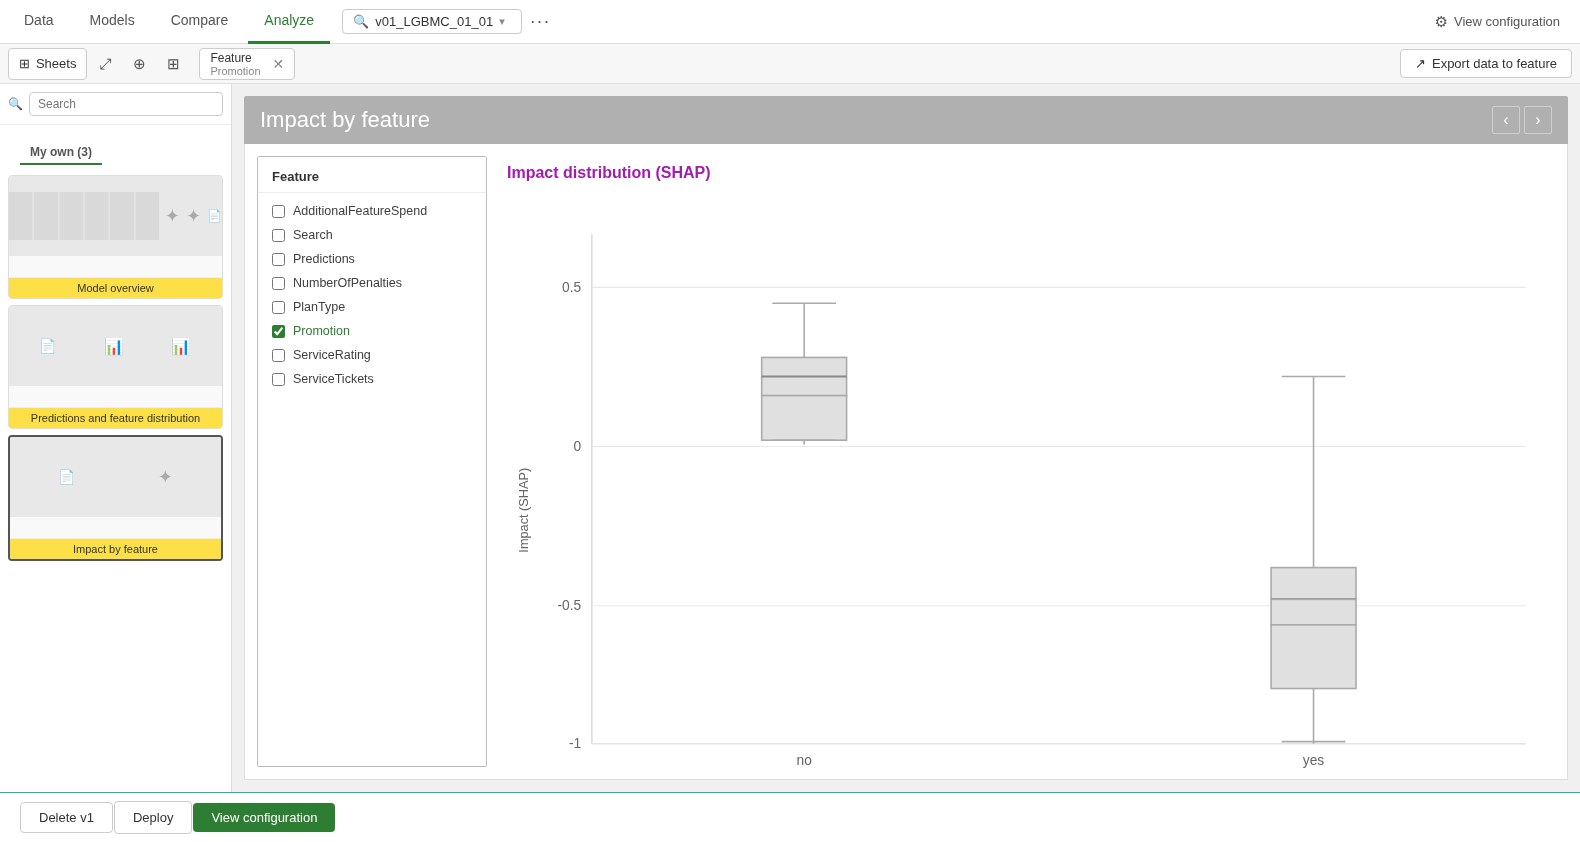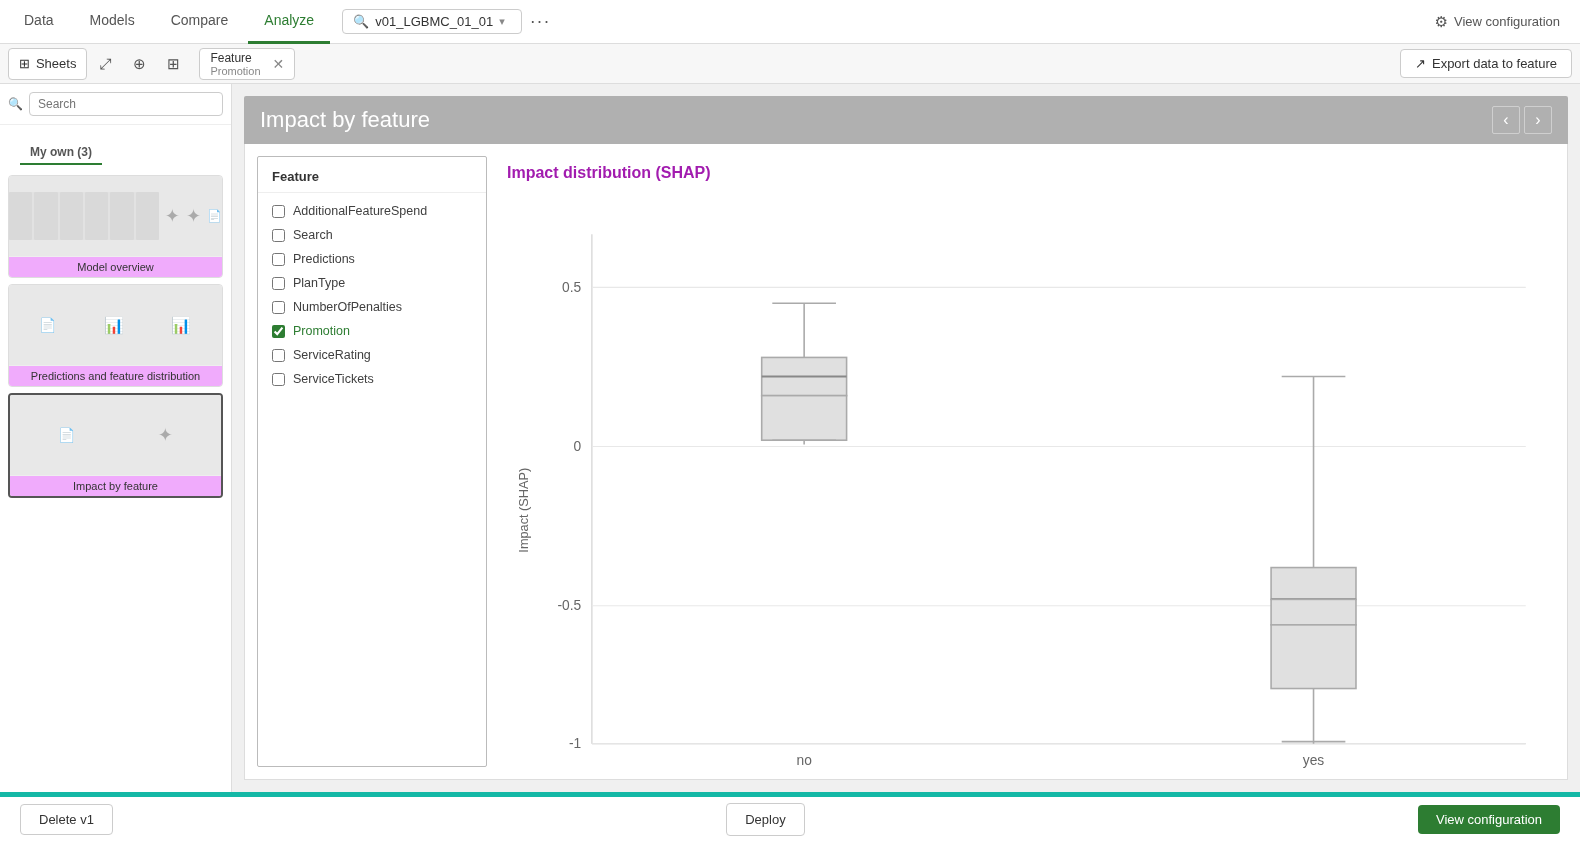--- a/index.html
+++ b/index.html
@@ -33,21 +33,21 @@
 
     
     .sidebar { width: 232px; background: #fff; border-right: 1px solid #ddd; display: flex; flex-direction: column; overflow-y: auto; }
     .search-bar { display: flex; align-items: center; padding: 8px; border-bottom: 1px solid #eee; gap: 6px; }
     .search-bar input { border: 1px solid #ccc; border-radius: 4px; padding: 4px 8px; font-size: 12px; width: 100%; outline: none; }
 
     .section-label { padding: 8px 10px 4px; font-size: 12px; color: #555; font-weight: 600; border-bottom: 2px solid #2d7d32; display: inline-block; margin: 6px 10px 0; }
     .sheet-card { border: 1px solid #ddd; border-radius: 4px; cursor: pointer; background: #f9f9f9; overflow: hidden; }
     .sheet-card.selected { border: 2px solid #555; }
     .sheet-card .card-preview { height: 80px; display: flex; align-items: center; justify-content: center; background: #f0f0f0; gap: 6px; }
-    .sheet-card .card-label { font-size: 11px; padding: 4px 6px; text-align: center; background: #f0abfc; border-top: 1px solid #eee; }
+    .sheet-card .card-label { font-size: 11px; padding: 4px 6px; text-align: center; background: #fde047; border-top: 1px solid #eee; margin-top: 21px; }
     .puzzle-icon { color: #aaa; font-size: 18px; }
     .doc-icon { color: #aaa; font-size: 14px; }
 
     
     .feature-panel { width: 230px; background: #fff; border-right: 1px solid #ddd; padding: 0; margin: 12px 0 12px 12px; border: 1px solid #bbb; border-radius: 2px; }
     .feature-panel-title { padding: 12px 14px 8px; font-size: 13px; font-weight: 600; color: #333; border-bottom: 1px solid #eee; }
     .feature-list { padding: 6px 0; }
     .feature-item { display: flex; align-items: center; padding: 5px 14px; gap: 8px; cursor: pointer; }
     .feature-item input[type="checkbox"] { cursor: pointer; }
     .feature-item label { cursor: pointer; font-size: 12.5px; color: #404040; }
@@ -66,21 +66,21 @@
     
     .chart-area { flex: 1; padding: 20px; display: flex; flex-direction: column; }
     .chart-title { font-size: 16px; font-weight: 600; color: #a21caf; margin-bottom: 19px; }
     .chart-subtitle { font-size: 12px; color: #666; margin-bottom: 16px; }
     .chart-subtitle span { color: #333; }
 
     .chart-container { flex: 1; position: relative; }
     svg.chart-svg { width: 100%; height: 100%; }
 
     
-    .bottom-bar { height: 50px; background: #fff; border-top: 5px solid #14b8a6; display: flex; align-items: center; justify-content: space-between; padding: 0 20px; gap: 1px; }
+    .bottom-bar { height: 50px; background: #fff; border-top: 1px solid #14b8a6; display: flex; align-items: center; justify-content: flex-start; padding: 0 20px; gap: 1px; }
     .btn-delete { padding: 7px 18px; border: 1px solid #ccc; border-radius: 4px; background: #fff; cursor: pointer; font-size: 13px; color: #333; }
     .btn-deploy { padding: 8px 18px; border: 1px solid #ccc; border-radius: 4px; background: #fff; cursor: pointer; font-size: 13px; color: #333; }
     .btn-view-config { padding: 7px 18px; border: none; border-radius: 4px; background: #2d7d32; cursor: pointer; font-size: 13px; color: #fff; }
   </style>
 </head>
 <body>
 
 <div class="top-nav">
   <div class="nav-tab">Data</div>
   <div class="nav-tab">Models</div>
@@ -202,26 +202,26 @@
           </div>
           <div class="feature-item">
             <input type="checkbox" id="feat1" style="">
             <label for="feat1">Search</label>
           </div>
           <div class="feature-item">
             <input type="checkbox" id="feat2" style="">
             <label for="feat2">Predictions</label>
           </div>
           <div class="feature-item">
+            <input type="checkbox" id="feat3" style="">
+            <label for="feat3">NumberOfPenalties</label>
+          </div>
+          <div class="feature-item">
             <input type="checkbox" id="feat4" style="">
             <label for="feat4">PlanType</label>
-          </div>
-          <div class="feature-item">
-            <input type="checkbox" id="feat3" style="">
-            <label for="feat3">NumberOfPenalties</label>
           </div>
           <div class="feature-item checked">
             <input type="checkbox" class="checked-green" id="feat5" checked="" style="accent-color: rgb(45, 125, 50);">
             <label for="feat5" style="color:#2d7d32;font-weight:500;">Promotion</label>
           </div>
           <div class="feature-item">
             <input type="checkbox" id="feat6" style="">
             <label for="feat6">ServiceRating</label>
           </div>
           <div class="feature-item">

